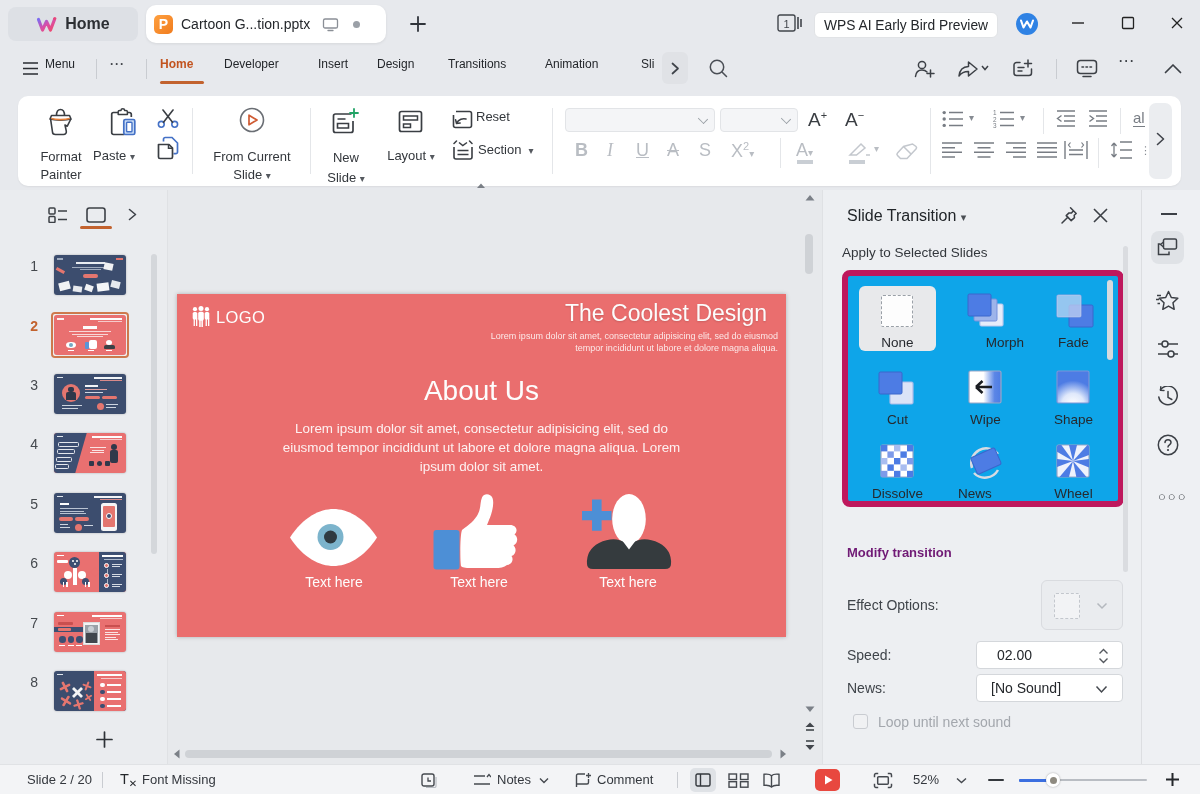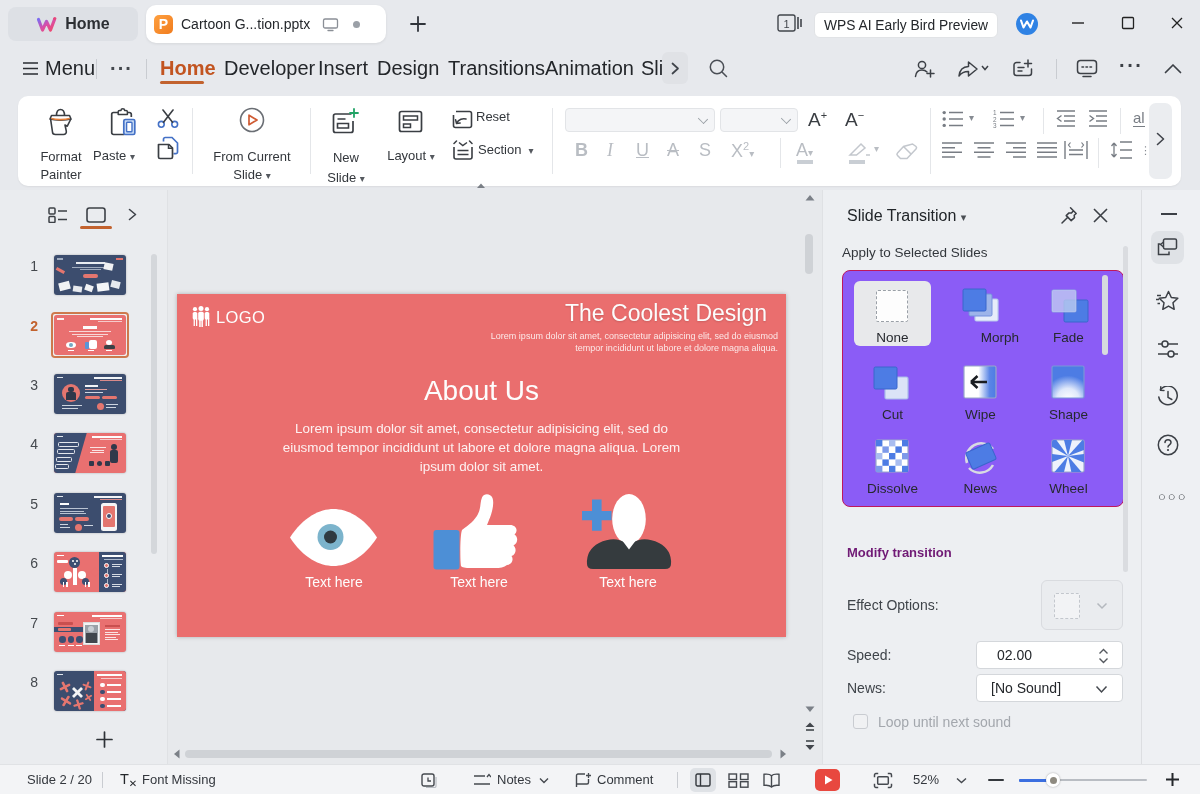--- a/index.html
+++ b/index.html
@@ -16,21 +16,21 @@
 #doctab { position:absolute; left:146px; top:5px; width:240px; height:38px; background:#ffffff; border-radius:10px; box-shadow:0 1px 3px rgba(0,0,0,.08); display:flex; align-items:center; }
 #doctab .ptile { width:19px; height:19px; margin-left:8px; border-radius:5px; background:linear-gradient(135deg,#ffa040,#f07c1e); color:#fff; font-weight:700; font-size:14px; display:flex; align-items:center; justify-content:center; }
 #doctab .dname { font-size:14px; color:#24272b; margin-left:8px; white-space:nowrap; }
 #plustab { position:absolute; left:408px; top:14px; width:20px; height:20px; color:#30343b; }
 
 
 .winbtn { position:absolute; top:15px; color:#222; }
 
 
 #menubar { position:absolute; left:0; top:48px; width:1200px; height:42px; background:#e7e9ed; }
-.menuitem { position:absolute; top:9px; font-size:20px; color:#23262a; }
+.menuitem { position:absolute; top:9px; font-size:12px; color:#23262a; }
 .vsep { position:absolute; width:1px; background:#c9ccd1; }
 
 
 #ribbonwrap { position:absolute; left:0; top:90px; width:1200px; height:100px; background:#e7e9ed; }
 #ribbon { position:absolute; left:0; top:6px; width:1200px; height:90px; }
 #ribbonbg { position:absolute; left:18px; top:0; width:1163px; height:90px; background:#fff; border-radius:10px; box-shadow:0 1px 2px rgba(0,0,0,.06); }
 .rlabel { position:absolute; font-size:13px; color:#33373c; text-align:center; }
 .rsep { position:absolute; top:12px; height:66px; width:1px; background:#e4e6e9; }
 .fontbox { position:absolute; top:12px; height:24px; background:#f4f5f7; border:1px solid #e2e4e7; border-radius:4px; }
 .fontbox:after { content:""; position:absolute; right:7px; top:9px; width:7px; height:7px; border-right:1.4px solid #9aa0a6; border-bottom:1.4px solid #9aa0a6; transform:rotate(45deg) scale(1,.8); transform-origin:center; margin-top:-3px; }
@@ -44,21 +44,21 @@
 #slide { position:absolute; left:9px; top:104px; width:609px; height:343px; background:#ea6e6e; box-shadow:0 0 4px rgba(0,0,0,.25);padding-left:27px; }
 #rightpanel { position:absolute; left:822px; top:0; width:319px; height:574px; background:#edeff2; border-left:1px solid #dfe1e4; }
 #sidebar { position:absolute; left:1141px; top:0; width:59px; height:574px; background:#eef0f3; border-left:1px solid #dcdee1; }
 
 .thumbnum { position:absolute; font-size:14px; color:#45494e; width:24px; text-align:right; }
 .xm { background:#e4766f; clip-path:polygon(18% 0,50% 32%,82% 0,100% 18%,68% 50%,100% 82%,82% 100%,50% 68%,18% 100%,0 82%,32% 50%,0 18%); }
 .xm2 { background:#f3f4f5; clip-path:polygon(18% 0,50% 32%,82% 0,100% 18%,68% 50%,100% 82%,82% 100%,50% 68%,18% 100%,0 82%,32% 50%,0 18%); }
 .thumb { position:absolute; left:54px; width:72px; height:40px; border-radius:3px; background:#3c4d6e; overflow:hidden; box-shadow:0 0 2px rgba(0,0,0,.3); }
 
 
-#transcard { position:absolute; left:19px; top:80px; width:282px; height:237px; background:#8b5cf6; border:1px solid #be185d; border-radius:8px; }
+#transcard { position:absolute; left:19px; top:80px; width:282px; height:237px; background:#0ea5e9; border:6px solid #be185d; border-radius:8px; }
 .tlabel { font-size:13.5px; color:#26292e; margin-top:3px; }
 
 
 #statusbar { position:absolute; left:0; top:764px; width:1200px; height:30px; background:#f3f4f6; border-top:1px solid #e0e2e5; font-size:13px; color:#33373d; }
 </style>
 </head>
 <body>
 <div id="app">
 
   <div id="titlebar">
@@ -672,21 +672,21 @@
               <rect x="27" y="26.8" width="6" height="6.2"></rect>
           </g>
         </svg>
         <div class="abs tlabel" style="left:11px;top:207px;width:77px;text-align:center">Dissolve</div>
 
         <svg class="abs" style="left:118px;top:168px" width="38" height="36" viewBox="0 0 38 36">
           <path d="M6 24 A 15 15 0 0 1 32 10" fill="none" stroke="#d8dbe2" stroke-width="2.5"></path>
           <path d="M32 26 A 15 15 0 0 1 8 29" fill="none" stroke="#d8dbe2" stroke-width="2.5"></path>
           <rect x="7" y="8" width="26" height="18" rx="2" fill="#4d7ce4" stroke="#3a66cc" stroke-width="1" transform="rotate(-24 20 17)"></rect>
         </svg>
-        <div class="abs tlabel" style="left:99px;top:207px;width:77px;text-align:center">News</div>
+        <div class="abs tlabel" style="left:110px;top:207px;width:77px;text-align:left">News</div>
 
         <svg class="abs" style="left:208px;top:168px" width="34" height="34" viewBox="0 0 34 34">
           <defs>
               <clipPath id="wheelclip">
                 <rect x="1" y="1" width="32" height="32" rx="1.5"></rect>
               </clipPath>
             </defs>
           <rect x="1" y="1" width="32" height="32" rx="1.5" fill="#eef2fc" stroke="#9aa7c8" stroke-width="1.2"></rect>
           <g clip-path="url(#wheelclip)">
             <g fill="#4d7ce4">

